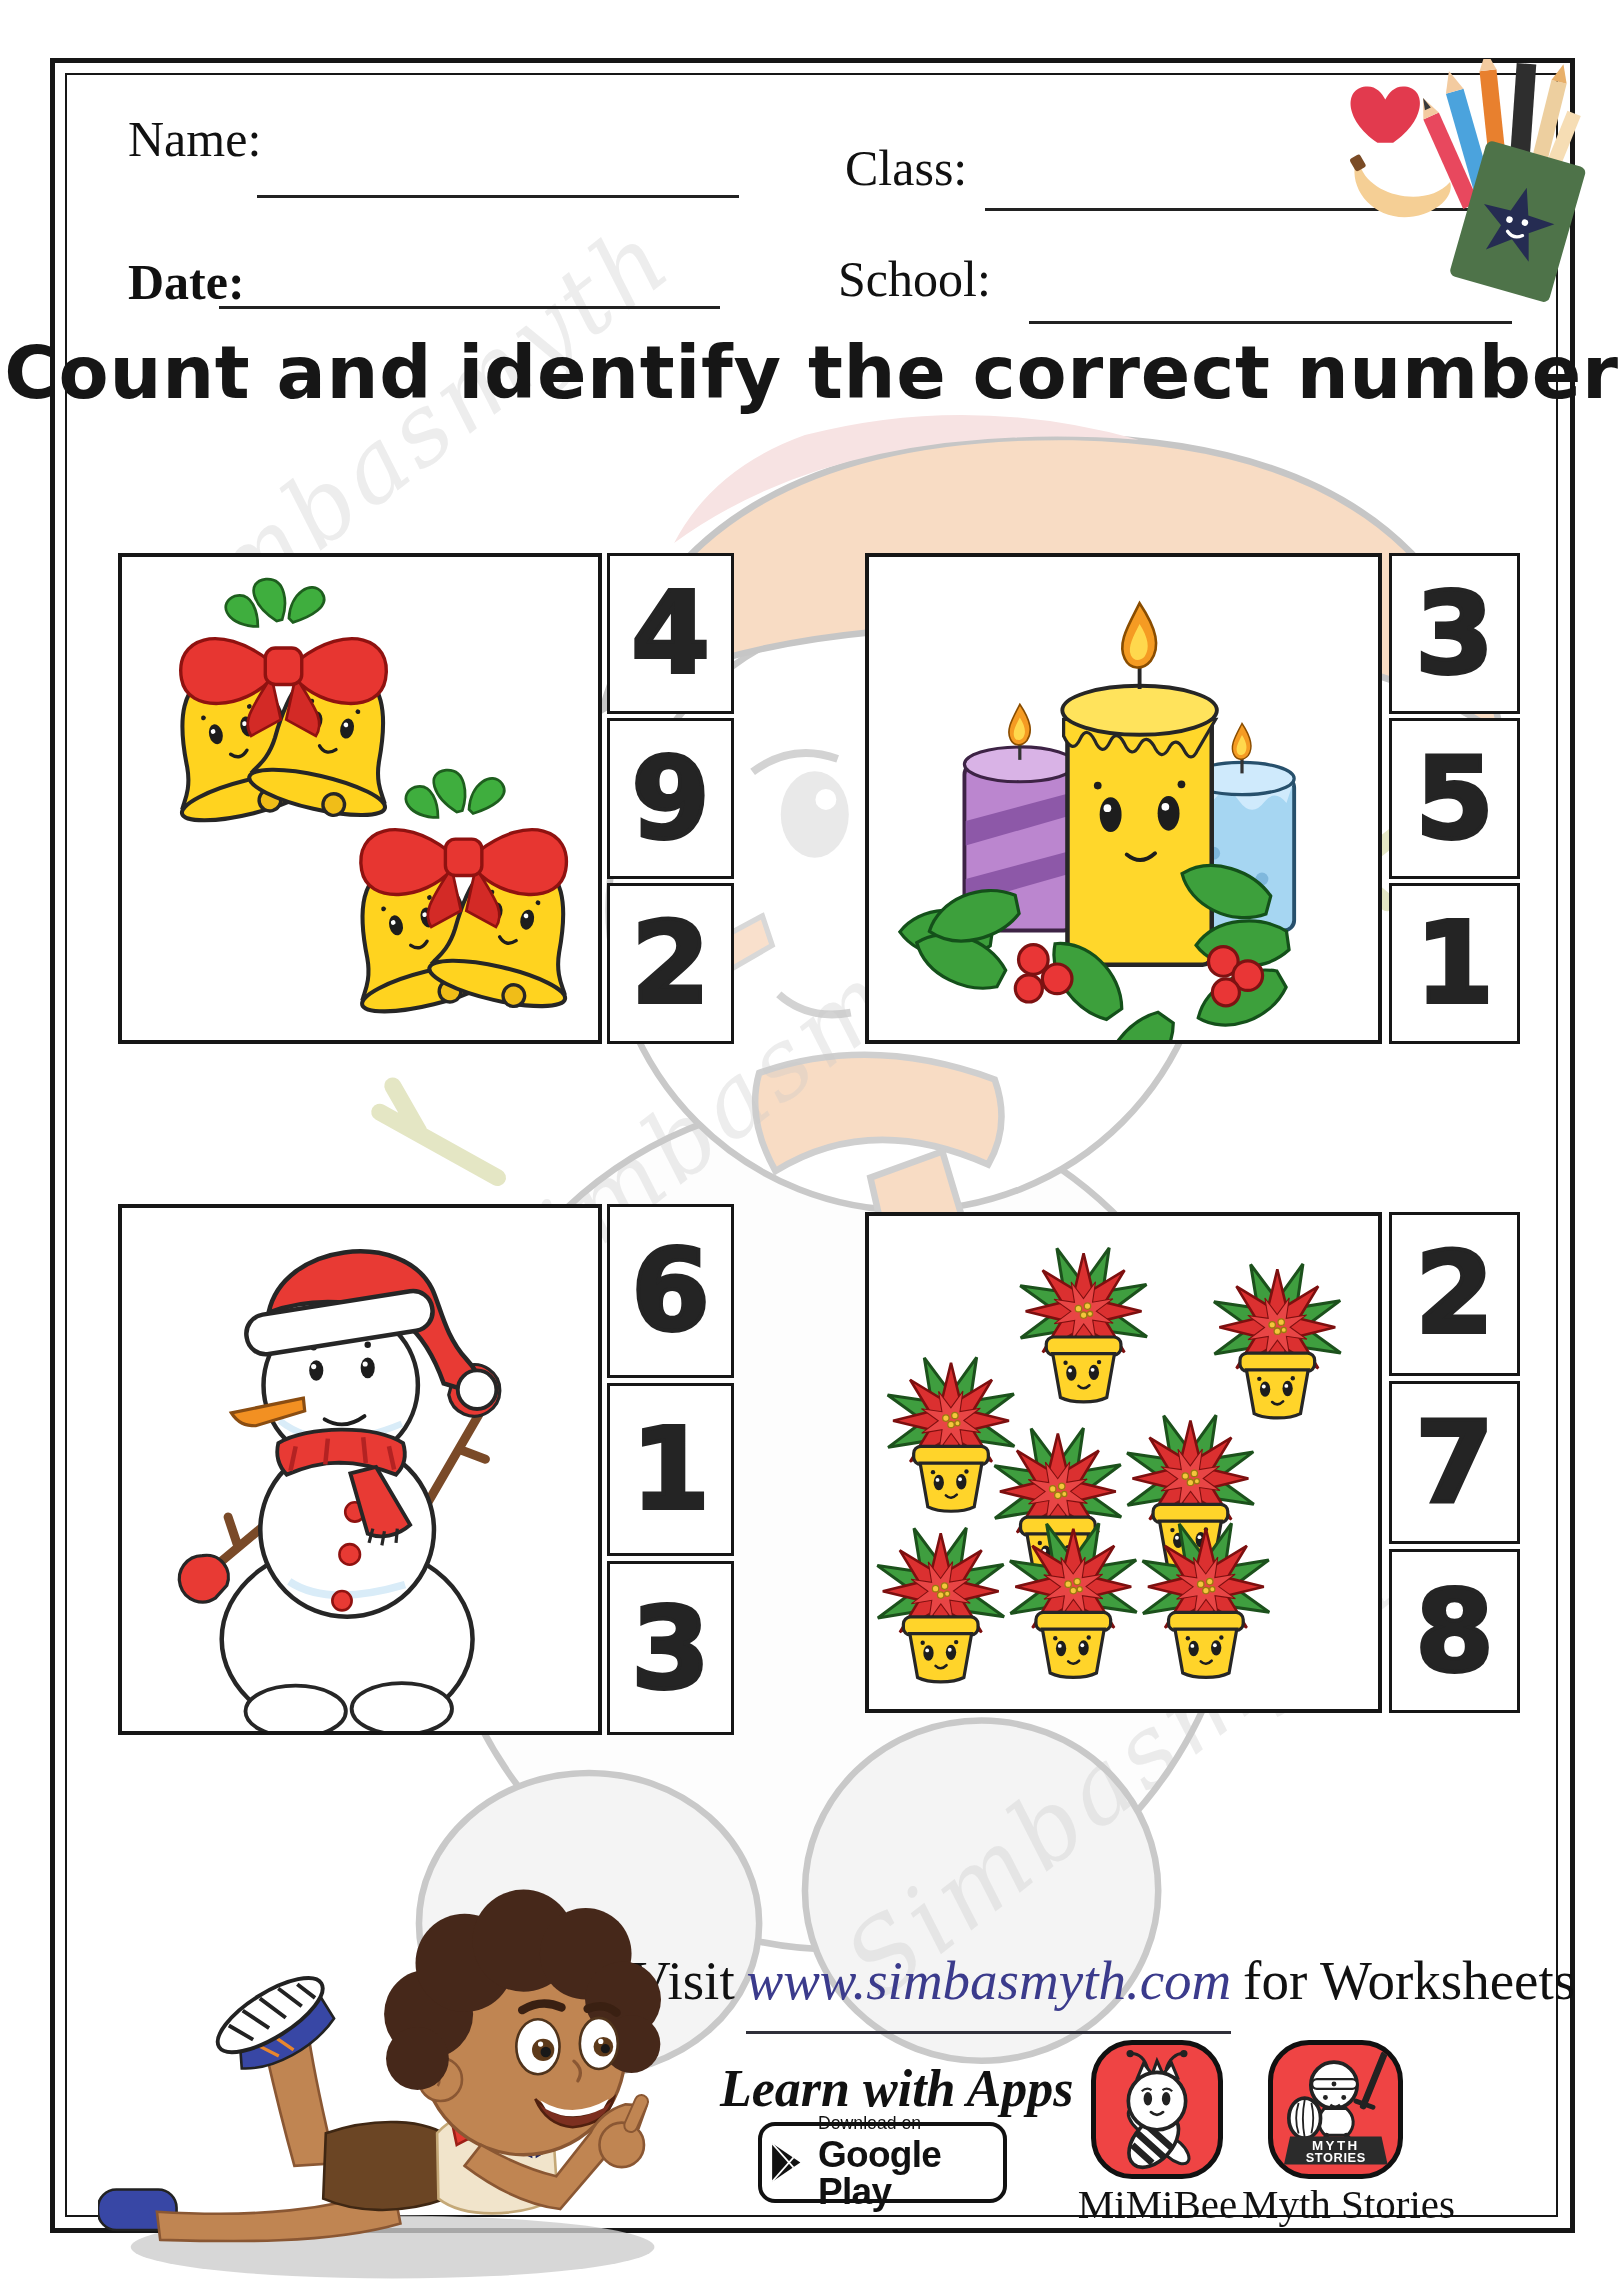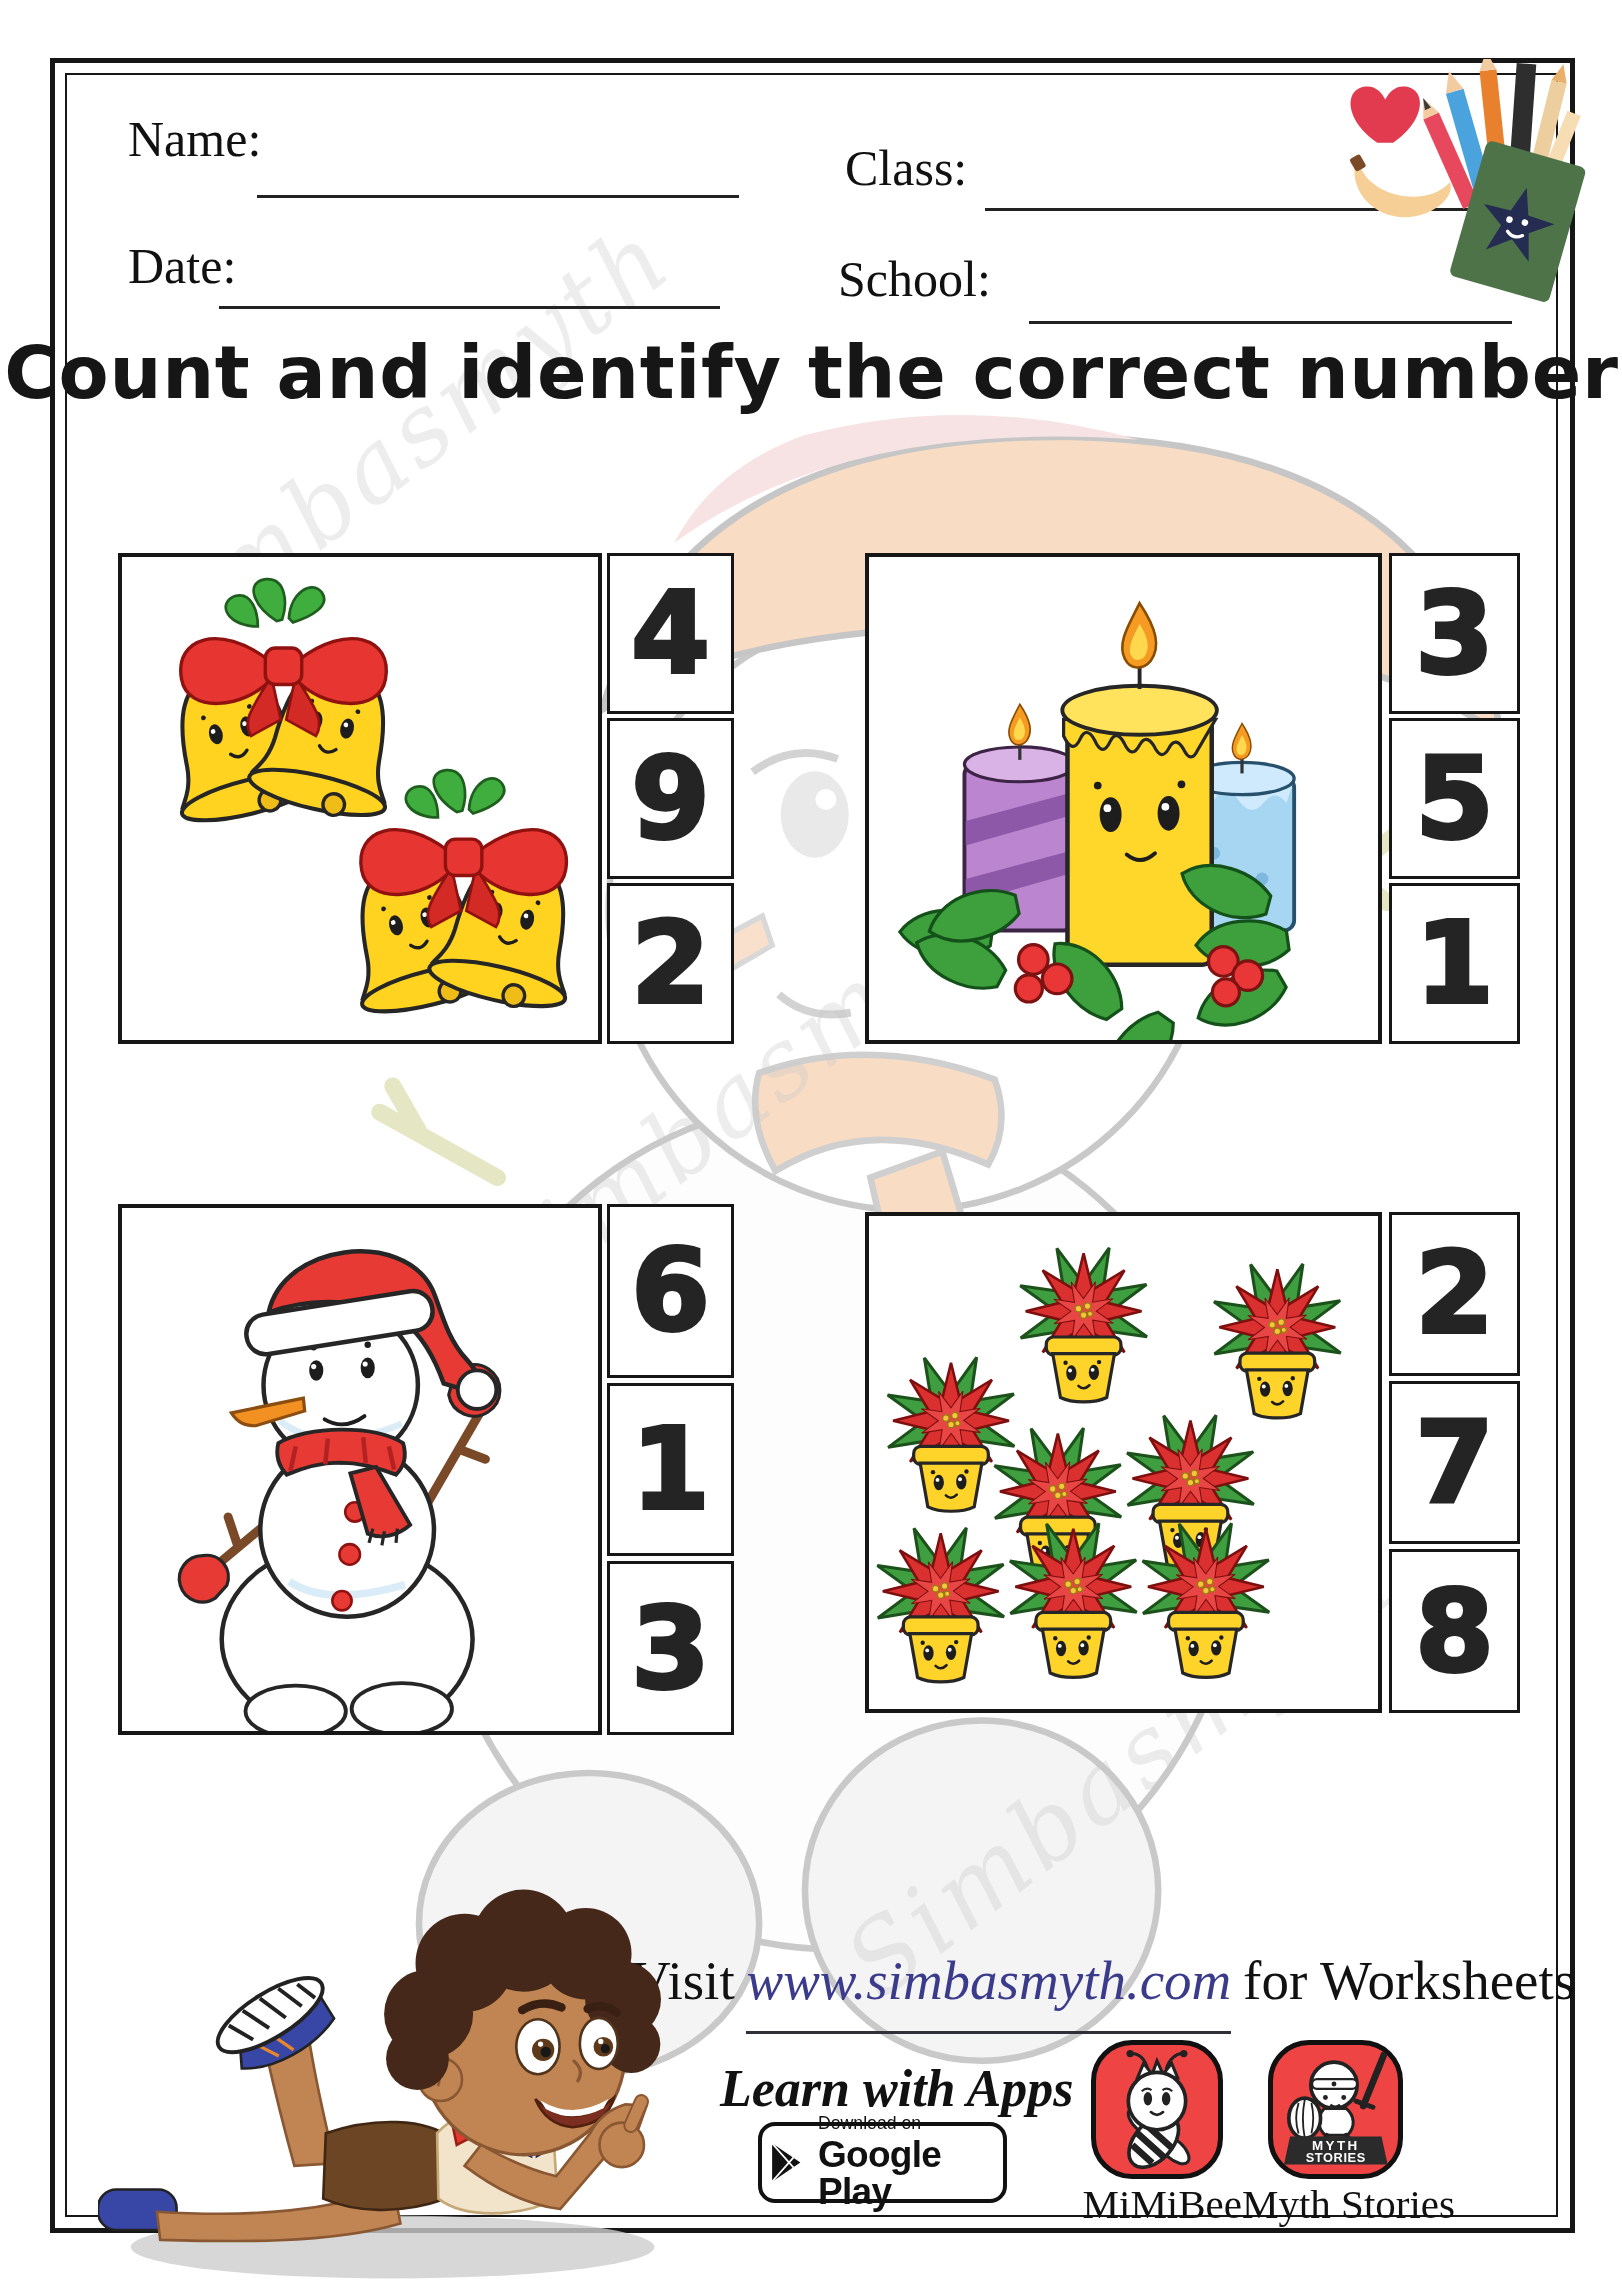--- a/index.html
+++ b/index.html
@@ -32,21 +32,21 @@
   
   .visit{z-index:4;left:631px;top:1949px;font-size:55px;white-space:nowrap;}
   .visit .lnk{font-style:italic;color:#3b3b8c;border-bottom:3.9px solid #30303a;padding-bottom:20px;margin:0 11.8px;}
   .learn{z-index:4;left:720px;top:2059px;font-size:52px;font-style:italic;font-weight:600;}
   .gp-badge{z-index:4;left:758px;top:2122px;width:249px;height:81px;border:4.6px solid #111;border-radius:17px;background:#fff;
             display:flex;align-items:center;padding:3.9px 9.2px;gap:11.8px;cursor:pointer;}
   .gp-text{display:flex;flex-direction:column;line-height:1;font-family:"Liberation Sans",sans-serif;color:#111;}
   .gp-l1{font-size:17.7px;margin-bottom:3.9px;}
   .gp-l2{font-size:37px;font-weight:bold;letter-spacing:-0.7px;}
   .app-icon{z-index:4;width:132px;height:139px;border:5.2px solid #111;border-radius:41px;background:#ef4444;overflow:hidden;cursor:pointer;}
-  .app-label{z-index:4;font-size:41px;text-align:right;white-space:nowrap;}
+  .app-label{z-index:4;font-size:41px;text-align:center;white-space:nowrap;}
 
   .boy{z-index:6;left:98px;top:1883px;width:563px;height:406px;}
   .stationery{z-index:5;left:1315px;top:59px;width:308px;height:255px;}
 </style>
 </head>
 <body>
 
 <div class="page">
 
   <svg class="abs wm-svg" viewBox="0 0 2480 3508">
@@ -70,21 +70,21 @@
   </svg>
   <div class="abs wm-text" style="left:98px;top:609px;">Simbasmyth</div>
   <div class="abs wm-text" style="left:458px;top:1243px;">Simbasmyth</div>
   <div class="abs wm-text" style="left:824px;top:1930px;">Simbasmyth</div>
 
   <div class="abs frame-outer"></div>
   <div class="abs frame-inner"></div>
 
   <div class="abs hdr-label" style="left:128px;top:114px;">Name:</div>
   <div class="abs hdr-line" style="left:257px;top:195px;width:482px;"></div>
-  <div class="abs hdr-label" style="left:128px;top:241px;">Date:</div>
+  <div class="abs hdr-label" style="left:128px;top:257px;font-weight:bold;">Date:</div>
   <div class="abs hdr-line" style="left:219px;top:306px;width:501px;"></div>
   <div class="abs hdr-label" style="left:845px;top:143px;">Class:</div>
   <div class="abs hdr-line" style="left:985px;top:208px;width:483px;"></div>
   <div class="abs hdr-label" style="left:838px;top:254px;">School:</div>
   <div class="abs hdr-line" style="left:1029px;top:321px;width:483px;"></div>
 
   <svg class="abs stationery" viewBox="0 0 470 390">
     <g>
       <g transform="rotate(-24 300 120)">
           <rect x="188" y="40" width="26" height="150" fill="#e8485e"></rect>

